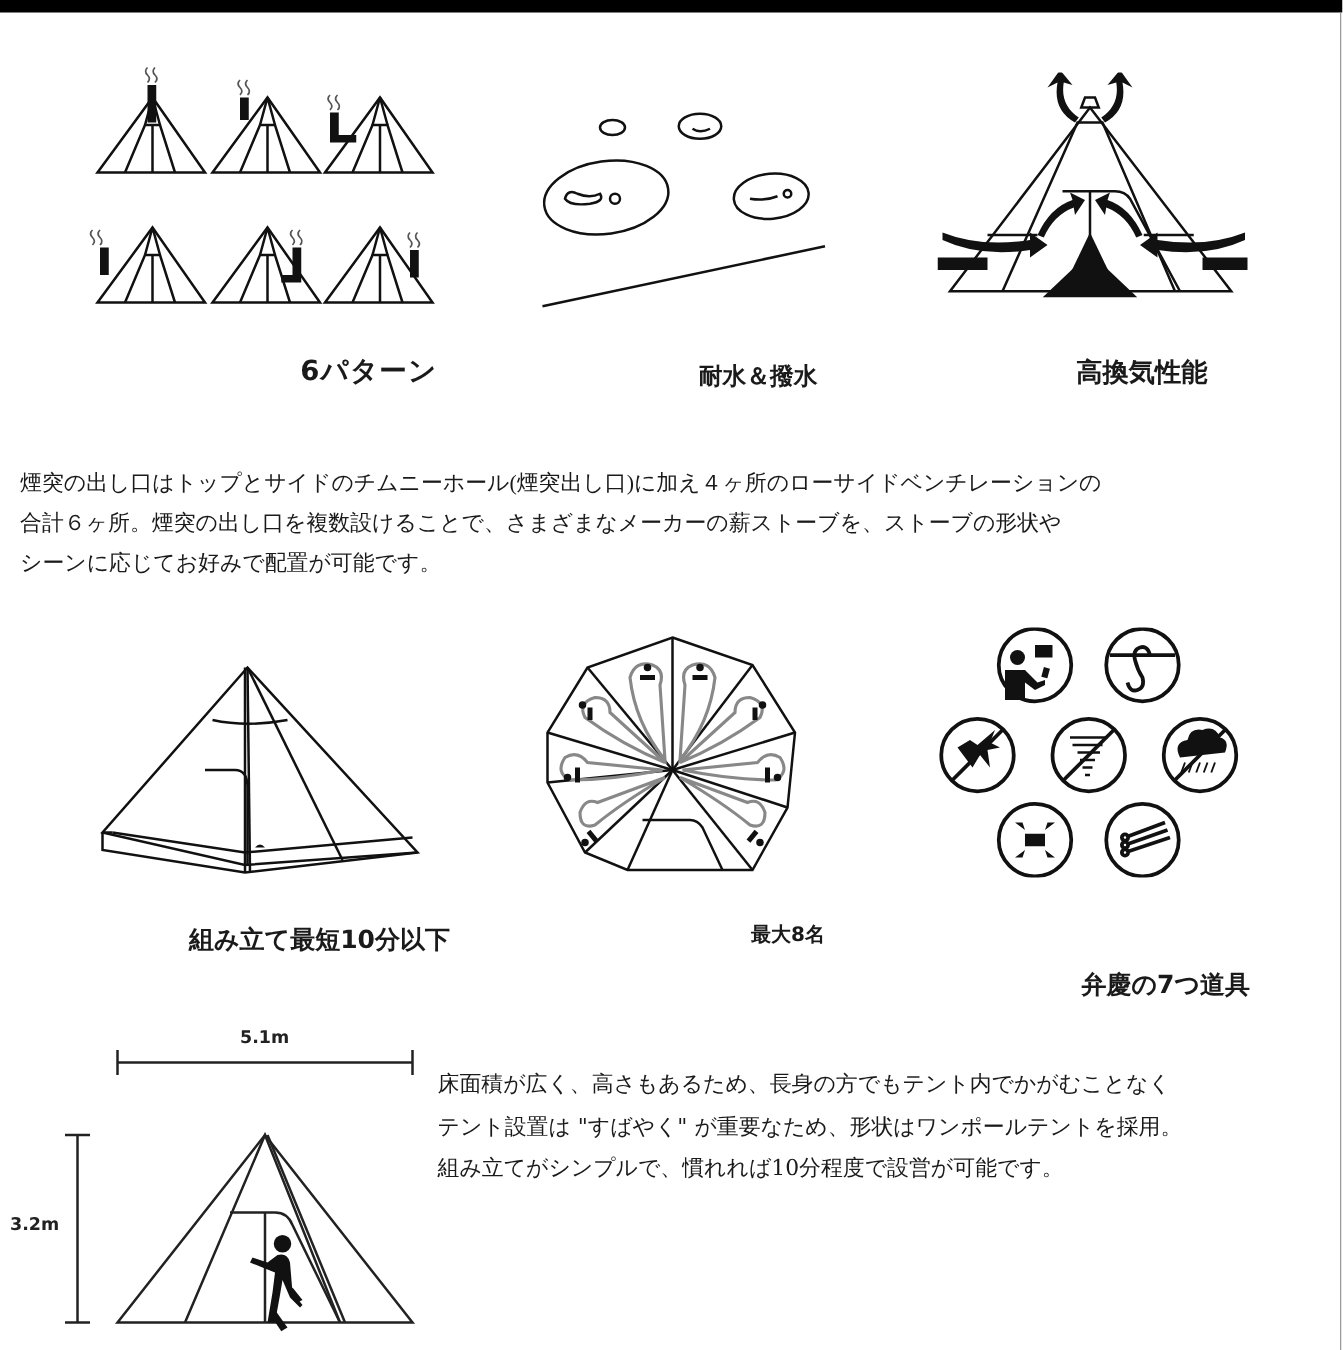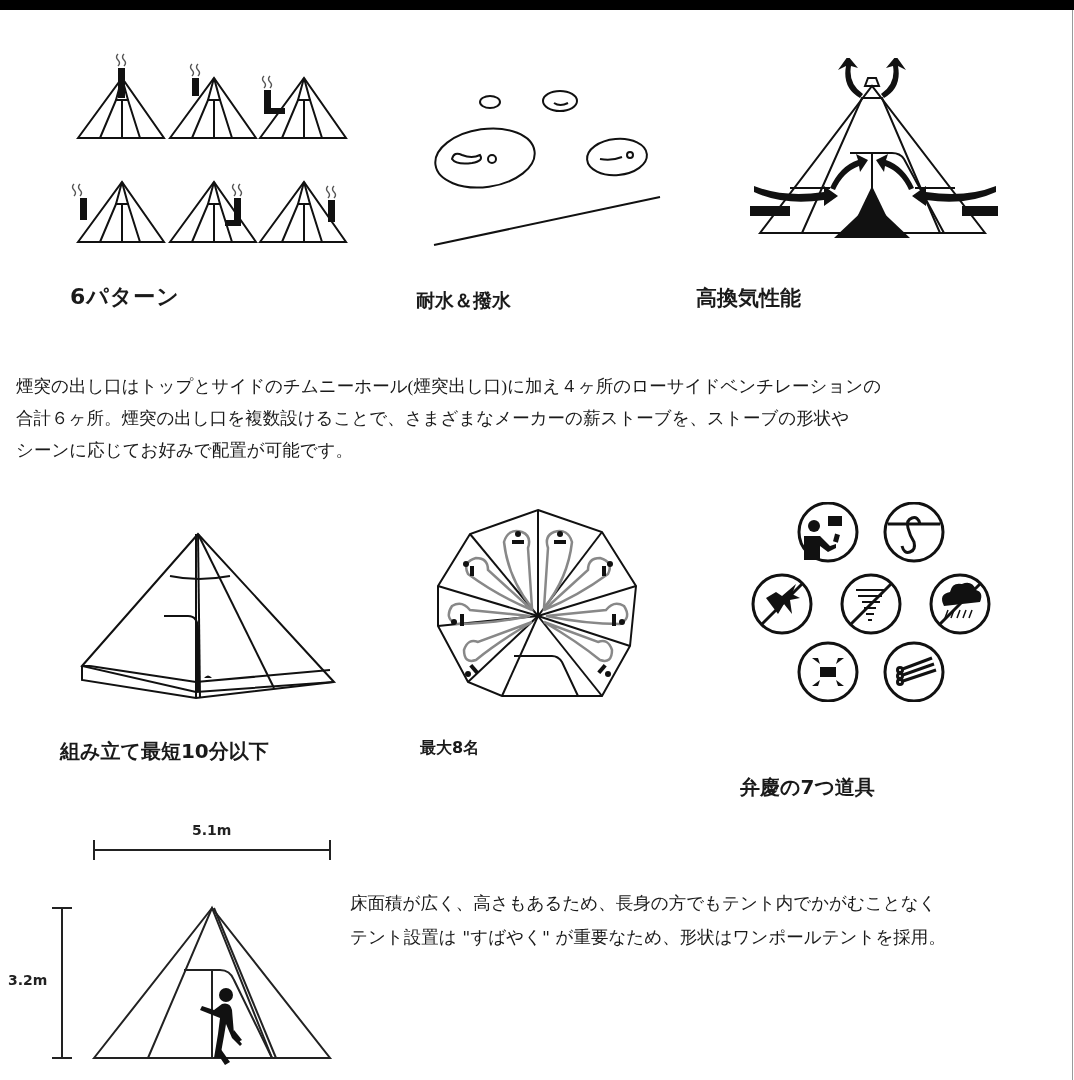--- a/index.html
+++ b/index.html
@@ -2,30 +2,30 @@
 <html><head>
   <meta charset="utf-8">
   <style>
     * { margin: 0; padding: 0; box-sizing: border-box; }
     html, body { width: 1074px; height: 1080px; background: #fff; overflow: hidden; }
     body { position: relative; font-family: "DejaVu Serif", "Liberation Serif", serif; color: #111; }
     .topbar { position: absolute; left: 0; top: 0; width: 1074px; height: 10px; background: #000; }
     .rightline { position: absolute; right: 1px; top: 10px; width: 1px; height: 1070px; background: #9a9a9a; }
     .icon { position: absolute; }
     .icon svg { display: block; }
-    .caption { position: absolute; text-align: left; font-family: "DejaVu Sans", "Liberation Sans", sans-serif; font-weight: bold; color: #1a1a1a; }
+    .caption { position: absolute; text-align: right; font-family: "DejaVu Sans", "Liberation Sans", sans-serif; font-weight: bold; color: #1a1a1a; }
     .cap1 { left: 70px; top: 282px; width: 280px; font-size: 22px; letter-spacing: 1px; }
-    .cap2 { left: 416px; top: 288px; width: 260px; font-size: 19px; }
+    .cap2 { left: 394px; top: 288px; width: 260px; font-size: 19px; }
     .cap3 { left: 696px; top: 284px; width: 270px; font-size: 21px; }
     .cap4 { left: 60px; top: 738px; width: 300px; font-size: 20px; }
     .cap5 { left: 420px; top: 738px; width: 240px; font-size: 16px; }
     .cap6 { left: 740px; top: 738px; width: 260px; font-size: 20px; margin-top: 36px; }
     .para { position: absolute; font-size: 17.5px; line-height: 32px; color: #1a1a1a; white-space: nowrap; }
     .para1 { left: 16px; top: 370px; font-family: Liberation Serif, serif; }
-    .para2 { left: 350px; top: 887px; line-height: 33.5px; }
+    .para2 { left: 350px; top: 852px; line-height: 33.5px; }
     .dim { position: absolute; font-family: "DejaVu Sans", "Liberation Sans", sans-serif; font-weight: bold; font-size: 14px; color: #222; text-align: center; }
     .dim-w { left: 192px; top: 822px; }
     .dim-h { left: 8px; top: 972px; }
   </style>
 </head>
 <body>
 
 <div class="topbar"></div>
 <div class="rightline"></div>
 
@@ -279,13 +279,14 @@
       <path d="M170 218 l10 14 l-5 3 l-8 -12 Z"></path>
     </g>
   </svg>
 </div>
 <div class="dim dim-w">5.1m</div>
 <div class="dim dim-h">3.2m</div>
 
 <div class="para para2">
   <div>床面積が広く、高さもあるため、長身の方でもテント内でかがむことなく</div>
   <div>テント設置は "すばやく" が重要なため、形状はワンポールテントを採用。</div>
+  <div>組み立てがシンプルで、慣れれば10分程度で設営が可能です。</div>
 </div>
 
 </body></html>

